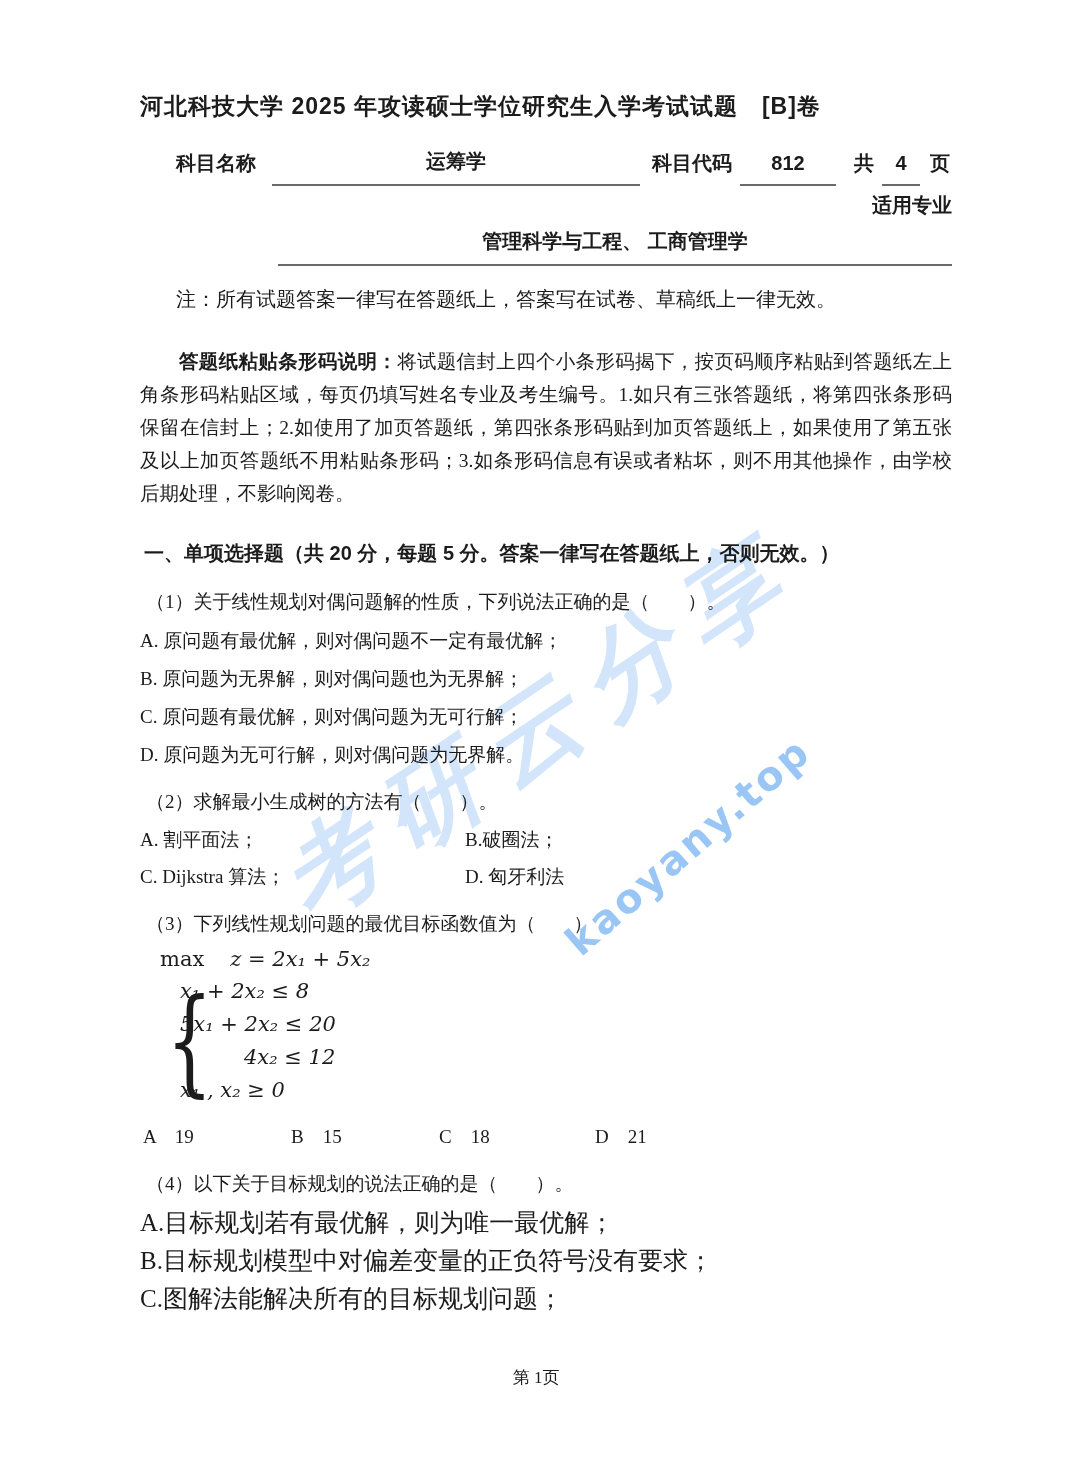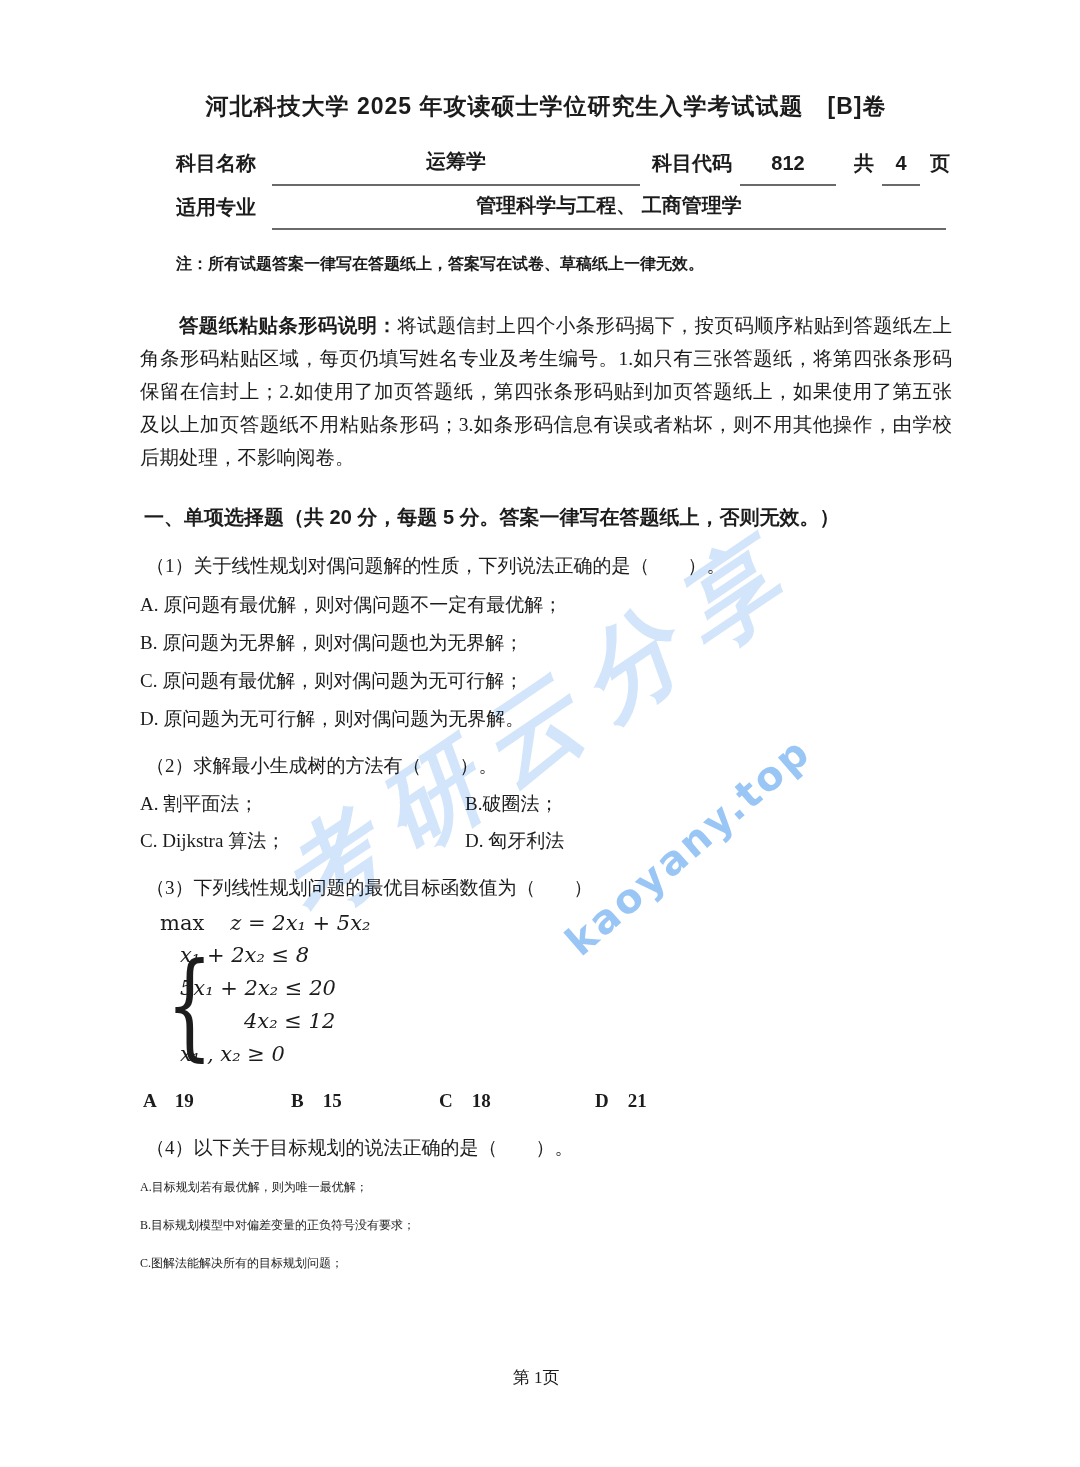--- a/index.html
+++ b/index.html
@@ -20,46 +20,46 @@
   }
   .wm-url{
     left:688px;top:846px;
     transform:translate(-50%,-50%) rotate(-41deg);
     font-size:40px;font-weight:700;letter-spacing:3px;
     font-family:"DejaVu Sans",sans-serif;opacity:.8;
   }
 
   
   .title{
-    margin:0;padding-top:90px;text-align:center;
+    margin:0;padding-top:90px;
     font-family:"Liberation Sans","DejaVu Sans",sans-serif;
     font-size:23px;font-weight:700;line-height:32px;letter-spacing:1px;
   }
   .meta{margin:26px 0 0 36px;}
   .meta-row{display:flex;align-items:flex-end;}
   .meta-row .label{
     font-family:"Liberation Sans","DejaVu Sans",sans-serif;
     font-size:20px;font-weight:700;padding-bottom:9px;white-space:nowrap;
   }
   .meta-row .field{
     border-bottom:2px solid #6a6a6a;text-align:center;
     font-family:"Liberation Sans","DejaVu Sans",sans-serif;
     font-size:20px;font-weight:700;padding-bottom:9px;
   }
   .f-name{width:368px;margin-left:16px;}
   .lbl-code{margin-left:12px;}
   .f-code{width:96px;margin-left:8px;}
   .lbl-gong{margin-left:18px;}
   .f-pages{width:38px;margin-left:8px;}
   .lbl-ye{margin-left:10px;}
-  .row2{margin-top:6px;}
+  .row2{margin-top:6px;flex-direction:column;}
   .f-major{width:674px;margin-left:16px;}
   .note{
     margin:20px 0 0 36px;font-family:"Liberation Sans","DejaVu Sans",sans-serif;
-    font-size:16px;font-weight:700;line-height:27px;
+    font-size:20px;font-weight:400;line-height:27px;
   }
 
   
   .instructions{
     margin:32px 0 0 0;font-size:19.5px;line-height:33px;
     text-align:justify;text-indent:39px;
   }
   .instructions b{font-family:Liberation Sans, sans-serif;font-weight:700;}
 
   
@@ -81,25 +81,25 @@
   .math .mi{font-style:italic;font-family:"DejaVu Serif",serif;margin-left:26px;}
   .sys{position:relative;margin-top:2px;padding-left:20px;}
   .brace{
     position:absolute;left:-8px;top:50%;
     transform:translateY(-50%) scale(0.62,0.98);transform-origin:center;
     font-size:118px;font-weight:400;font-family:"DejaVu Serif",serif;font-style:normal;
   }
   .cons div{line-height:33px;font-style:italic;font-family:"DejaVu Serif",serif;}
   .cons div:nth-child(3){padding-left:64px;}
 
-  .inline-opts{display:flex;margin:18px 0 0 3px;font-size:19px;line-height:24px;font-weight:bold;}
+  .inline-opts{display:flex;margin:18px 0 0 3px;font-size:19px;line-height:24px;}
   .inline-opts span{width:148px;white-space:pre;}
   .inline-opts span:last-child{width:auto;margin-left:8px;}
 
-  .q4opt{margin:14px 0 0 0;font-size:12px;line-height:24px;}
+  .q4opt{margin:14px 0 0 0;font-size:25px;line-height:24px;}
 
   .footer{
     position:absolute;left:0;right:8px;top:1366px;text-align:center;
     font-size:17px;z-index:1;
   }
 </style>
 </head>
 <body>
 
 <div class="page">

